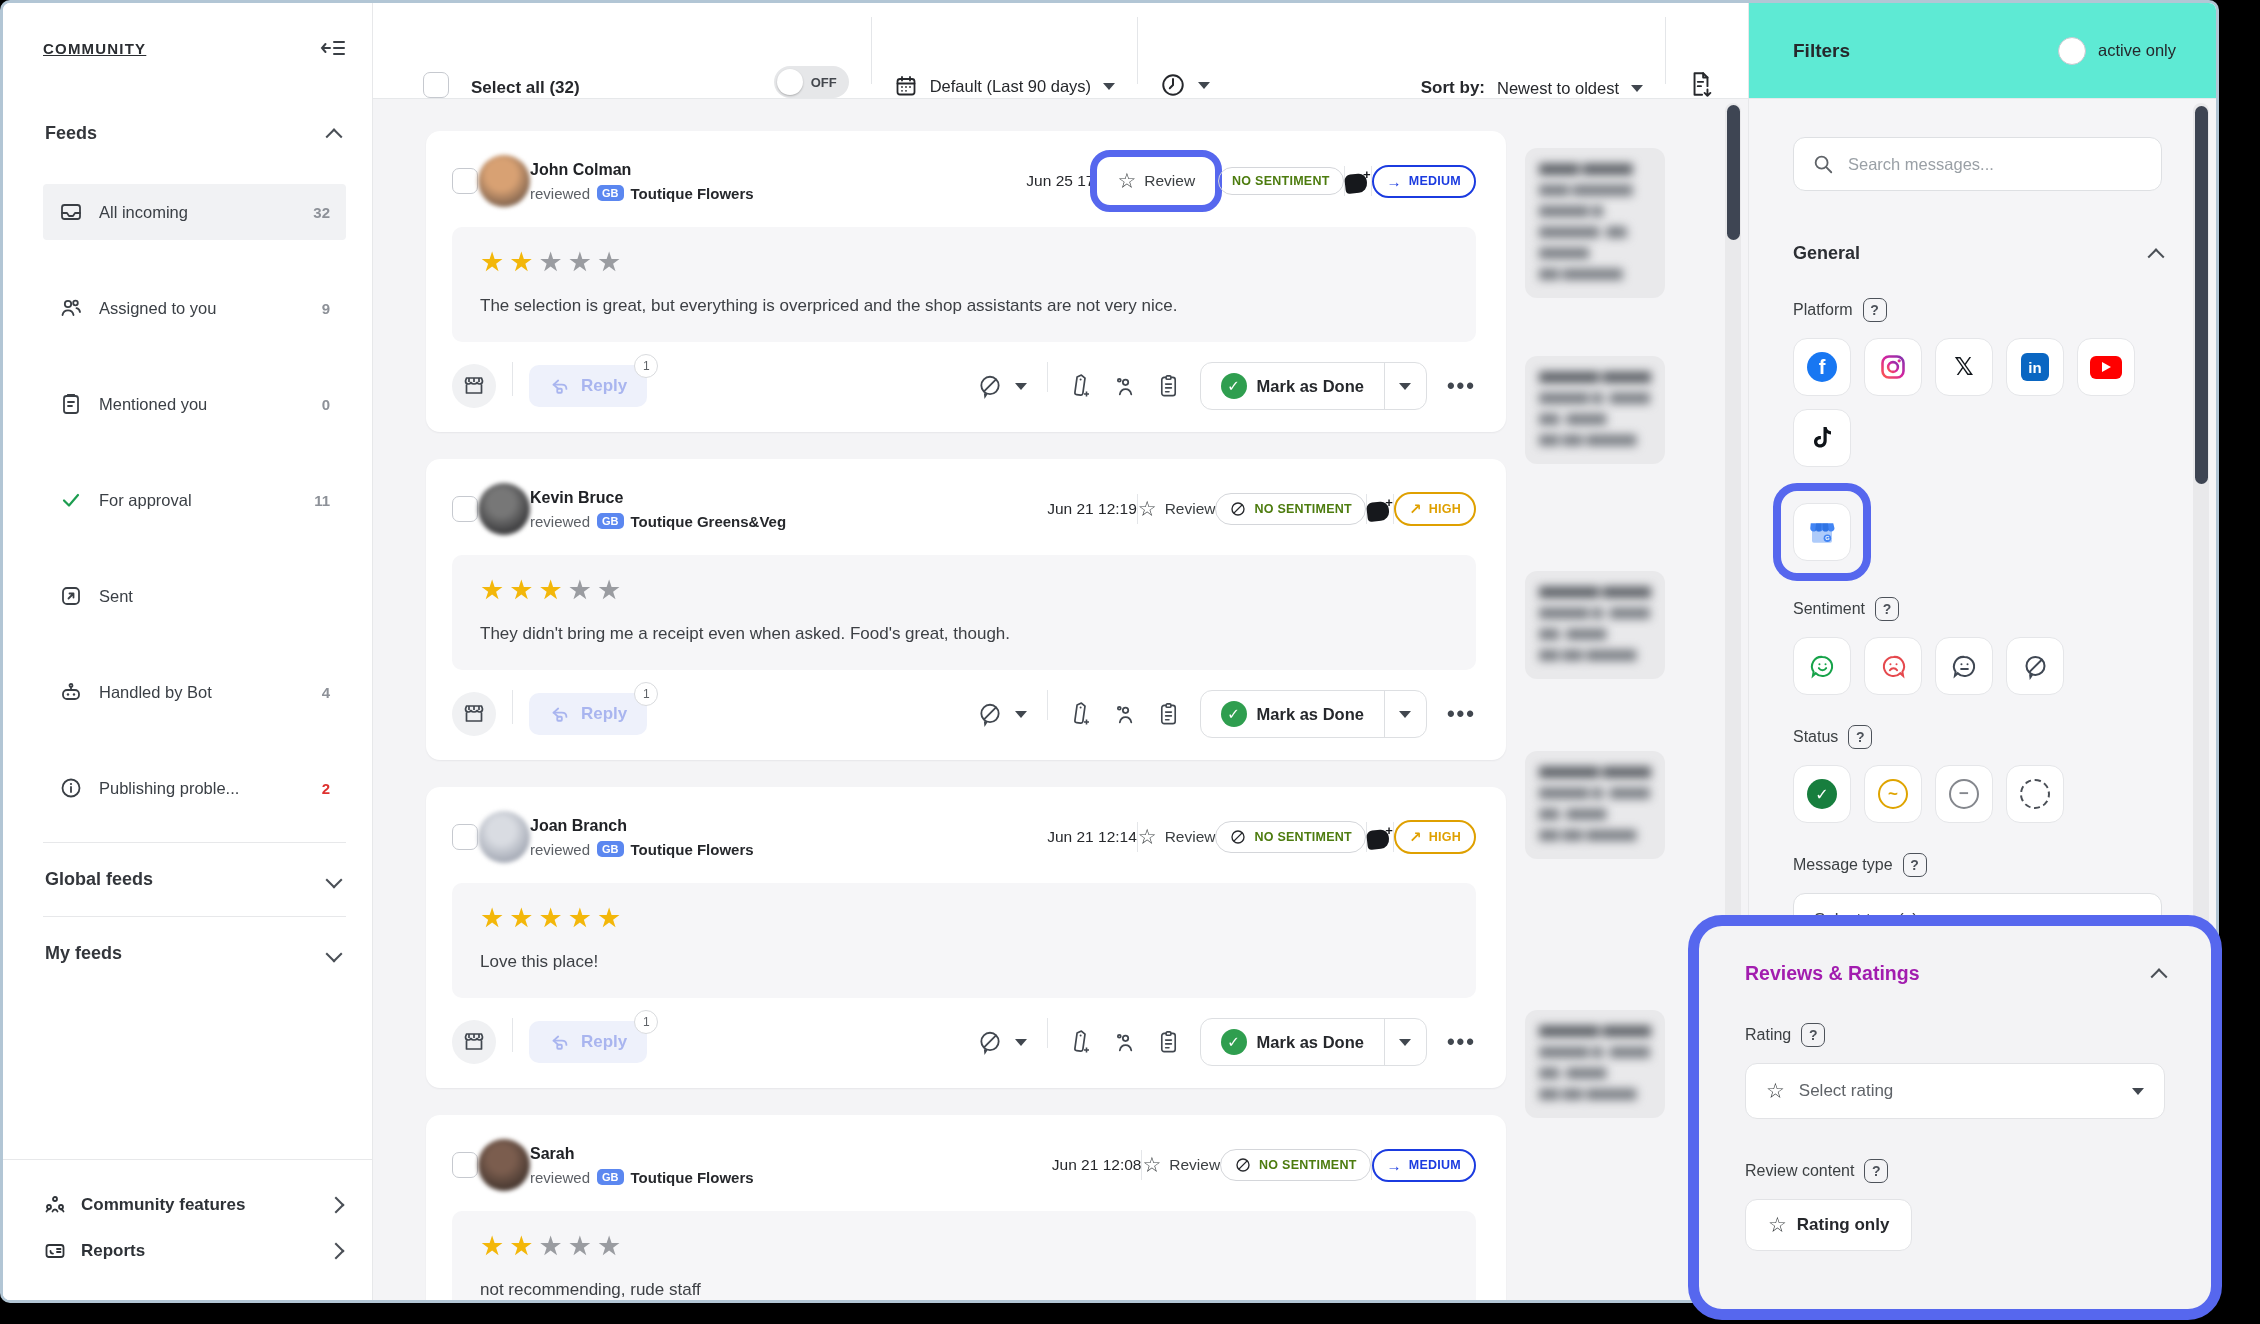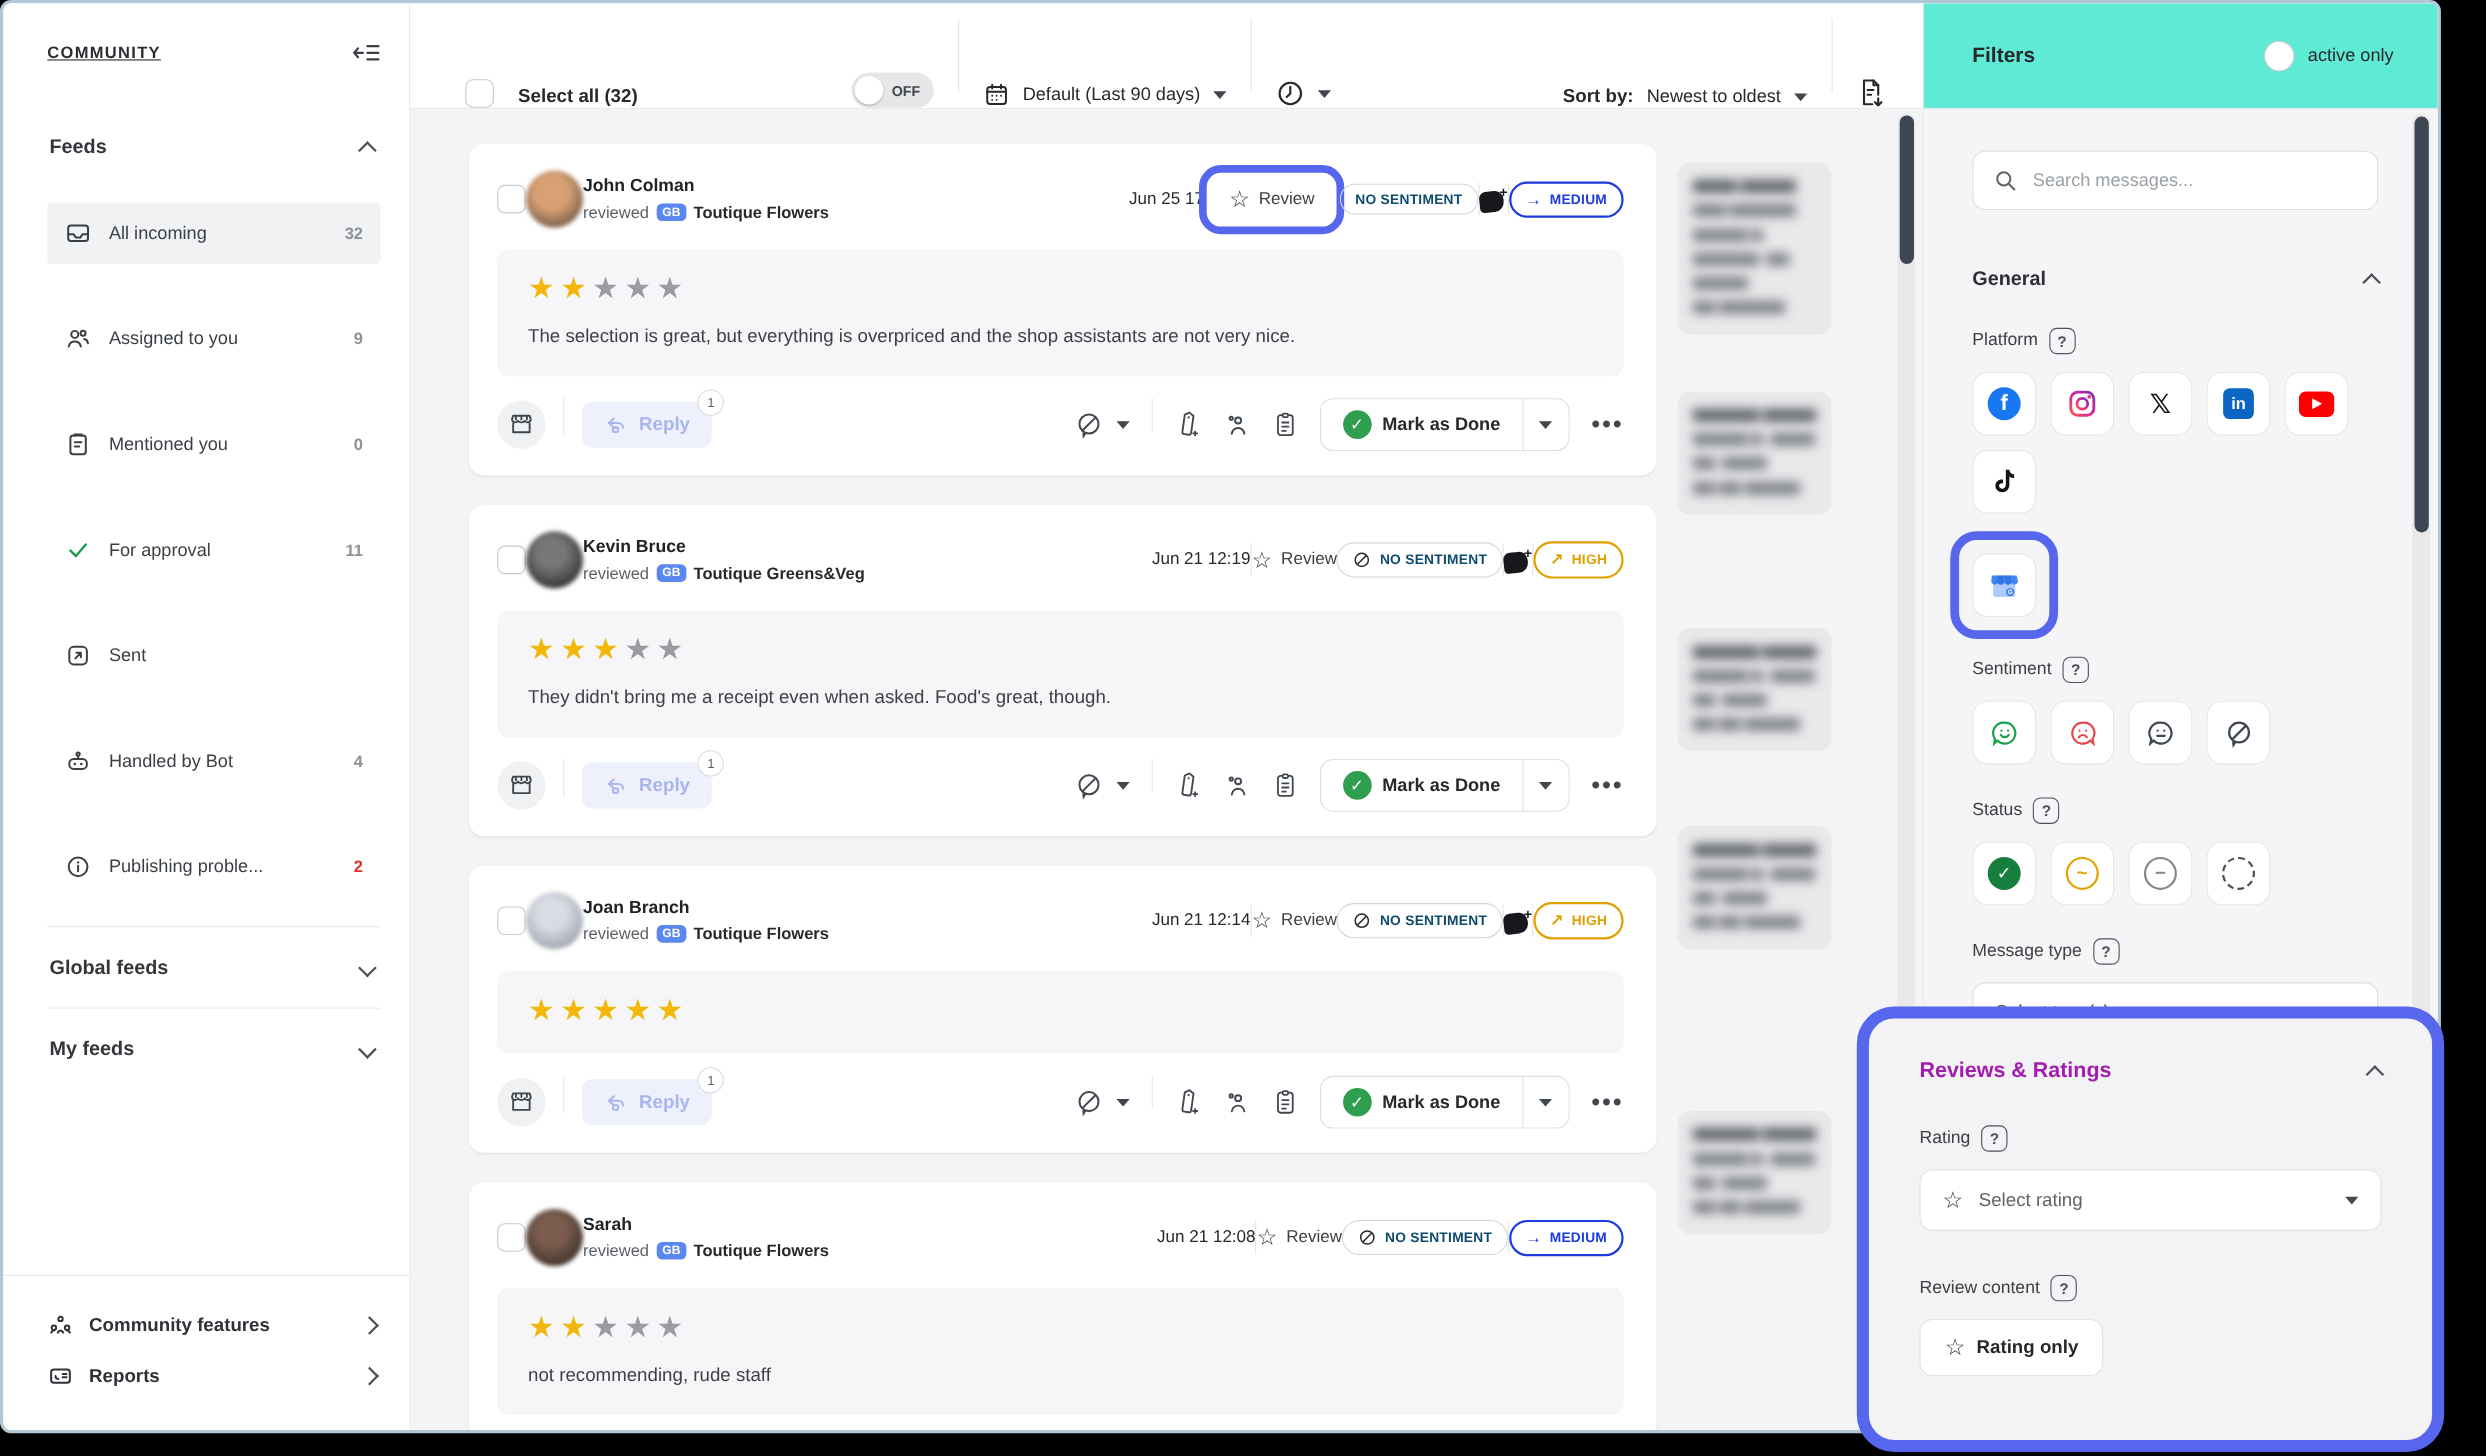--- a/index.html
+++ b/index.html
@@ -49,21 +49,21 @@
   
   .card { width:1080px; background:#fff; border-radius:14px; box-shadow:0 1px 2px rgba(20,20,30,.06); padding:24px 30px 22px 26px; margin-bottom:27px; }
   .c-head { display:flex; align-items:center; }
   .avatar { width:52px; height:52px; border-radius:50%; filter:blur(2px); }
   .who .nm { font-size:16px; font-weight:bold; color:#202226; }
   .who .sub { display:flex; align-items:center; gap:7px; margin-top:6px; font-size:15px; color:#5c6066; }
   .gb-badge { background:#5b87f0; color:#fff; font-size:11px; font-weight:bold; border-radius:5px; padding:2px 5px; }
   .who .co { font-weight:bold; color:#26282c; }
   .c-date { font-size:15.5px; color:#26282c; margin-left:auto; white-space:nowrap; }
   .tag-review { display:flex; align-items:center; gap:8px; font-size:15.5px; color:#3c4043; white-space:nowrap; }
-  .pill { display:flex; align-items:center; gap:7px; border:1.6px solid #d4d6da; border-radius:999px; padding:6px 13px; font-size:12.5px; font-weight:bold; letter-spacing:.02em; color:#0c4a6e; white-space:nowrap; }
+  .pill { display:flex; align-items:center; gap:7px; border:1.6px solid #d4d6da; border-radius:999px; padding:6px 13px; font-size:12.5px; font-weight:bold; letter-spacing:.02em; color:#4d7c0f; white-space:nowrap; }
   .pill.prio { border-width:2px; }
   .pill.prio.medium { color:#1b3be0; border-color:#1b3be0; }
   .pill.prio.high { color:#dfa000; border-color:#dfa000; }
   .pill .arrow { font-size:15px; font-weight:bold; }
   .hl-box { border:7px solid #5667ee; border-radius:20px; background:#fff; padding:12px 20px; margin:-16px -4px; }
   .labelplus { position:relative; width:26px; height:24px; }
   .labelplus .blob { position:absolute; left:0; bottom:0; width:22px; height:19px; background:#16181c; border-radius:6px 8px 9px 4px; transform:rotate(-6deg); }
   .labelplus .plus { position:absolute; right:0; top:-2px; font-size:13px; font-weight:bold; color:#16181c; }
 
   .c-body { background:#f6f6f8; border-radius:10px; margin-top:20px; padding:22px 28px 26px; }
@@ -547,20 +547,21 @@
               <span class="plus">+</span>
             </span>
           <span class="vdiv" style="margin:0;height:30px;align-self:center"></span>
           <span class="pill prio high">
             <span class="arrow">↗</span>
             <span>HIGH</span>
           </span>
         </div>
         <div class="c-body">
           <div class="stars"><span class="on">★</span><span class="on">★</span><span class="on">★</span><span class="on">★</span><span class="on">★</span></div>
+          <div class="c-text">Love this place!</div>
         </div>
         <div class="c-foot">
           <span class="shopbtn">
               <svg width="24" height="24" viewBox="0 0 24 24" fill="none" stroke="#41474f" stroke-width="1.7" stroke-linejoin="round">
                 <path d="M4.5 10.5V19h15v-8.5M3.5 7l1-3h15l1 3c0 1.7-1.2 3-2.9 3-1.2 0-2-.6-2.5-1.5C14.6 9.4 13.4 10 12 10s-2.6-.6-3.1-1.5C8.4 9.4 7.6 10 6.4 10 4.7 10 3.5 8.7 3.5 7z"></path>
                 <path d="M7 4v4M12 4v4M17 4v4"></path>
               </svg>
             </span>
           <span class="vdiv" style="margin:0;height:34px"></span>
           <span class="replybtn muted">

